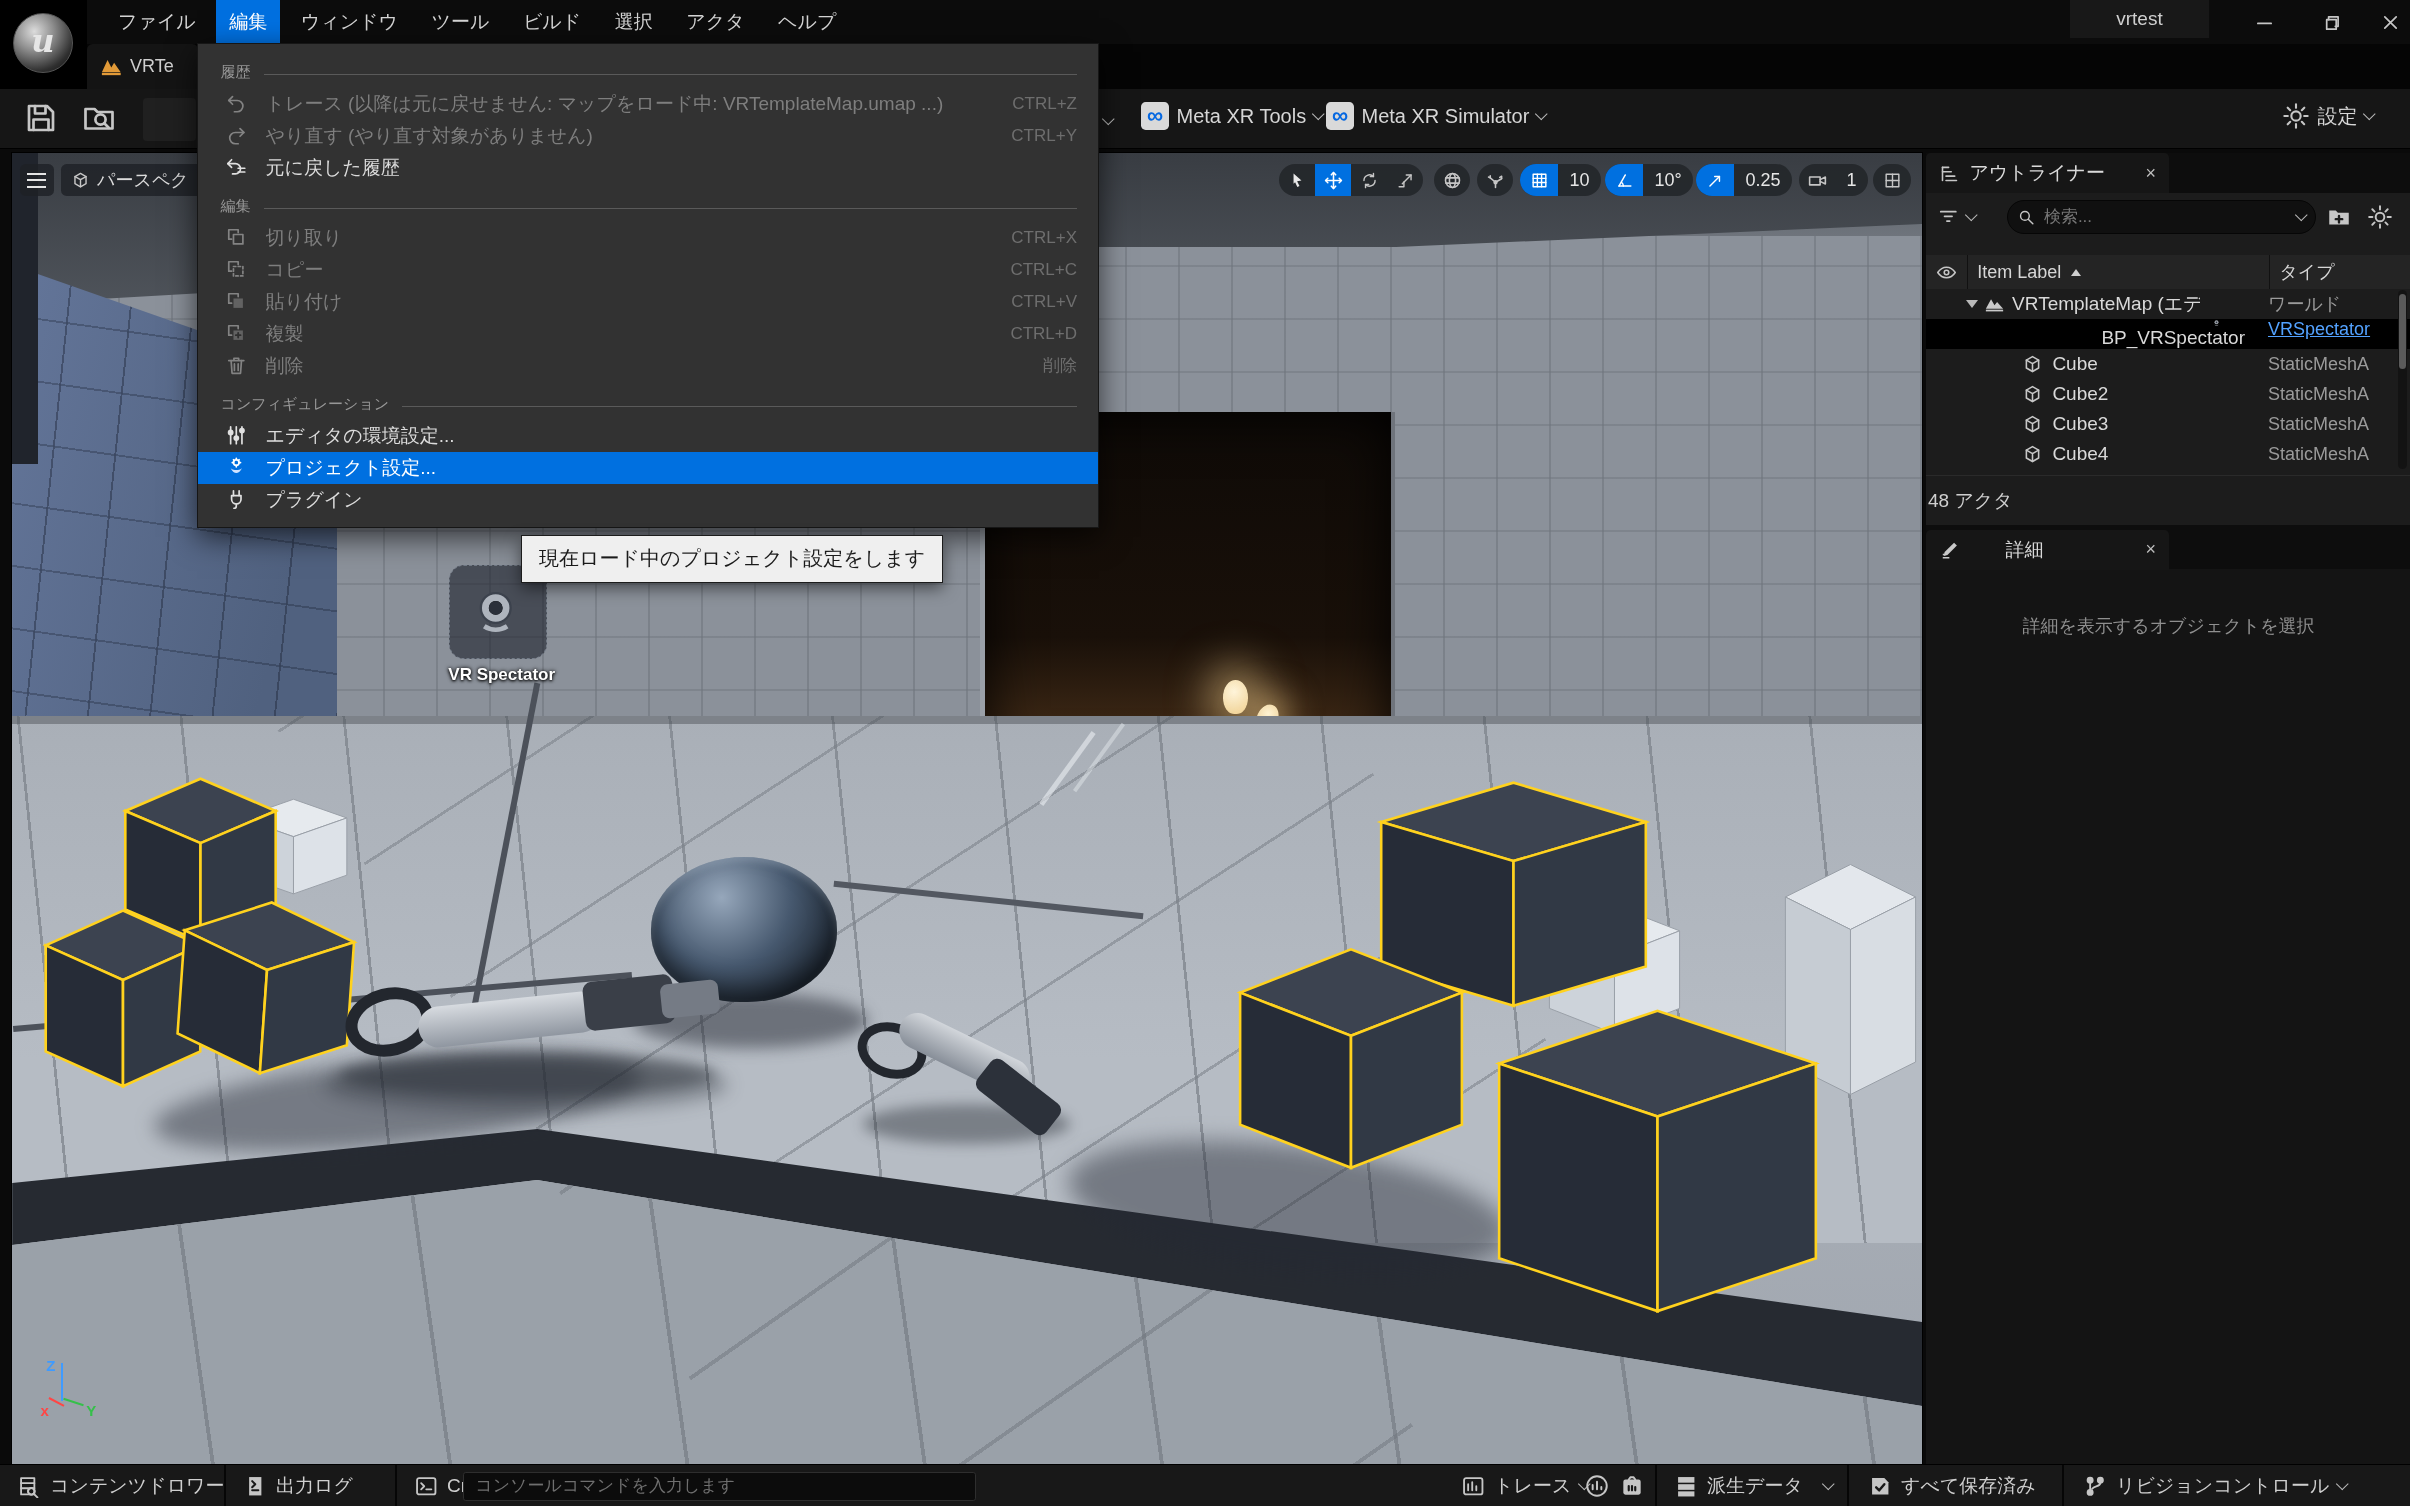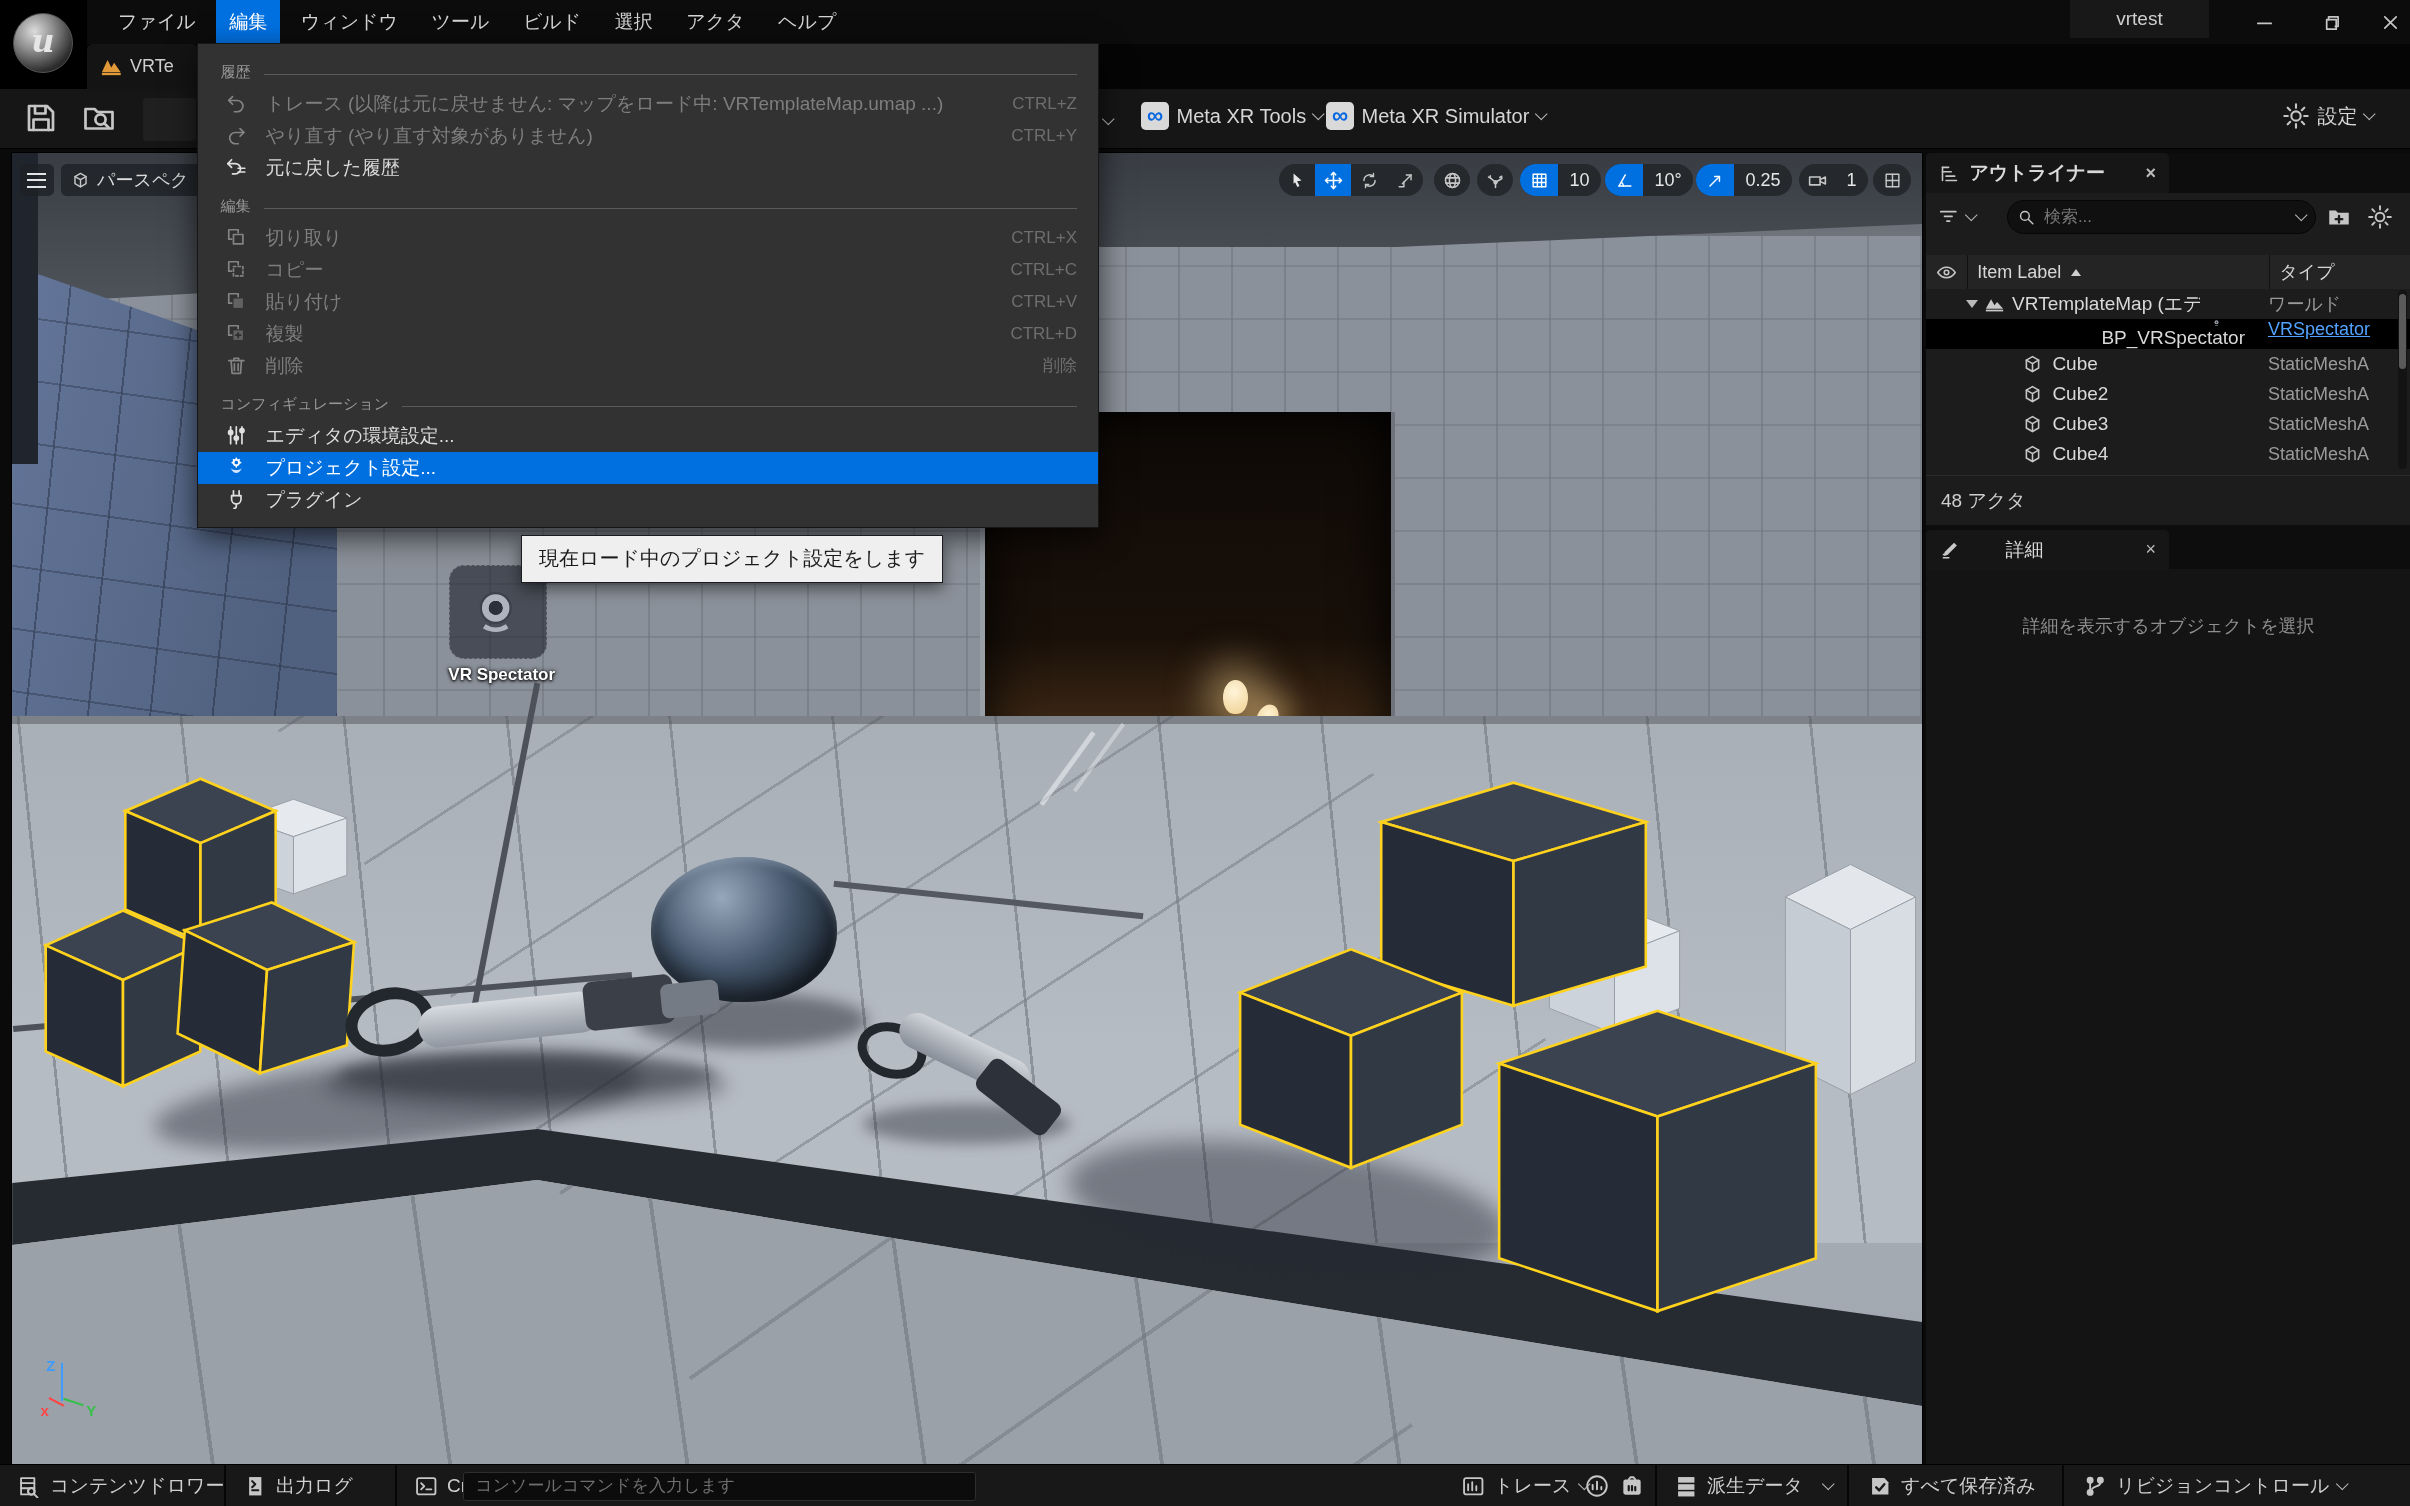--- a/index.html
+++ b/index.html
@@ -447,21 +447,21 @@
     <i class="abs" style="left:15px;top:1.9px;width:1.9px;height:38px;background:#3f9bff;"></i>
     <i class="abs" style="left:1.9px;top:40px;width:17px;height:1.9px;background:#ff4545;transform:rotate(28deg);"></i>
     <span class="abs" style="left:-5.6px;top:41px;color:#ff4545;">x</span>
     <i class="abs" style="left:17px;top:40px;width:21px;height:1.9px;background:#35c04a;transform:rotate(18deg);"></i>
     <span class="abs" style="left:40px;top:41px;color:#35c04a;">Y</span>
   </div>
 </div>
 
 <div class="abs" id="outliner">
   <div class="abs" style="left:0;top:0;width:485px;height:40px;background:#0d0d0d;"></div>
-  <div class="ptab" style="left:0;top:0;width:243px;font-weight:bold;">
+  <div class="ptab" style="left:0;top:0;width:243px;">
     <svg width="21" height="21" viewBox="0 0 24 24" class="svgi">
       <path d="M4 5h7M4 10h10M8 15h10M8 20h12"></path>
         <path d="M4 5v15"></path>
     </svg>
     <span>アウトライナー</span>
     <span class="x">×</span>
   </div>
 
   <div class="abs" style="left:11.3px;top:53px;display:flex;align-items:center;gap:7.5px;">
     <svg width="22.6" height="22.6" viewBox="0 0 24 24" class="svgi">
@@ -555,21 +555,21 @@
     </svg>
     <span style="margin-left:9.4px;">Cube4</span>
     <span class="typ">StaticMeshA</span>
   </div>
 
   <div class="abs" style="left:472px;top:137px;width:9.4px;height:179px;background:#131313;border-radius:4.7px;">
     <div class="abs" style="left:0.9px;top:3.8px;width:7.5px;height:75px;background:#5a5a5a;border-radius:3.8px;"></div>
   </div>
 
   <div class="abs" style="left:0;top:322px;width:485px;height:50px;background:#1c1c1c;border-top:0.9px solid #2a2a2a;
-      display:flex;align-items:center;padding-left:15px;color:#cfcfcf;font-size:19px;">
+      display:flex;align-items:center;padding-left:2px;color:#cfcfcf;font-size:19px;">
     <span>48 アクタ</span>
   </div>
 </div>
 
 <div class="abs" id="details">
   <div class="abs" style="left:0;top:0;width:485px;height:44px;background:#0d0d0d;"></div>
   <div class="ptab" style="left:0;top:4.7px;width:243px;gap:44px;">
     <svg width="22.6" height="22.6" viewBox="0 0 24 24">
       <path d="M5 19l1-4L16 5l3 3L9 18z" fill="#c9c9c9"></path>
         <path d="M4 21h7M4 17.5h3" stroke="#c9c9c9" stroke-width="1.6"></path>

